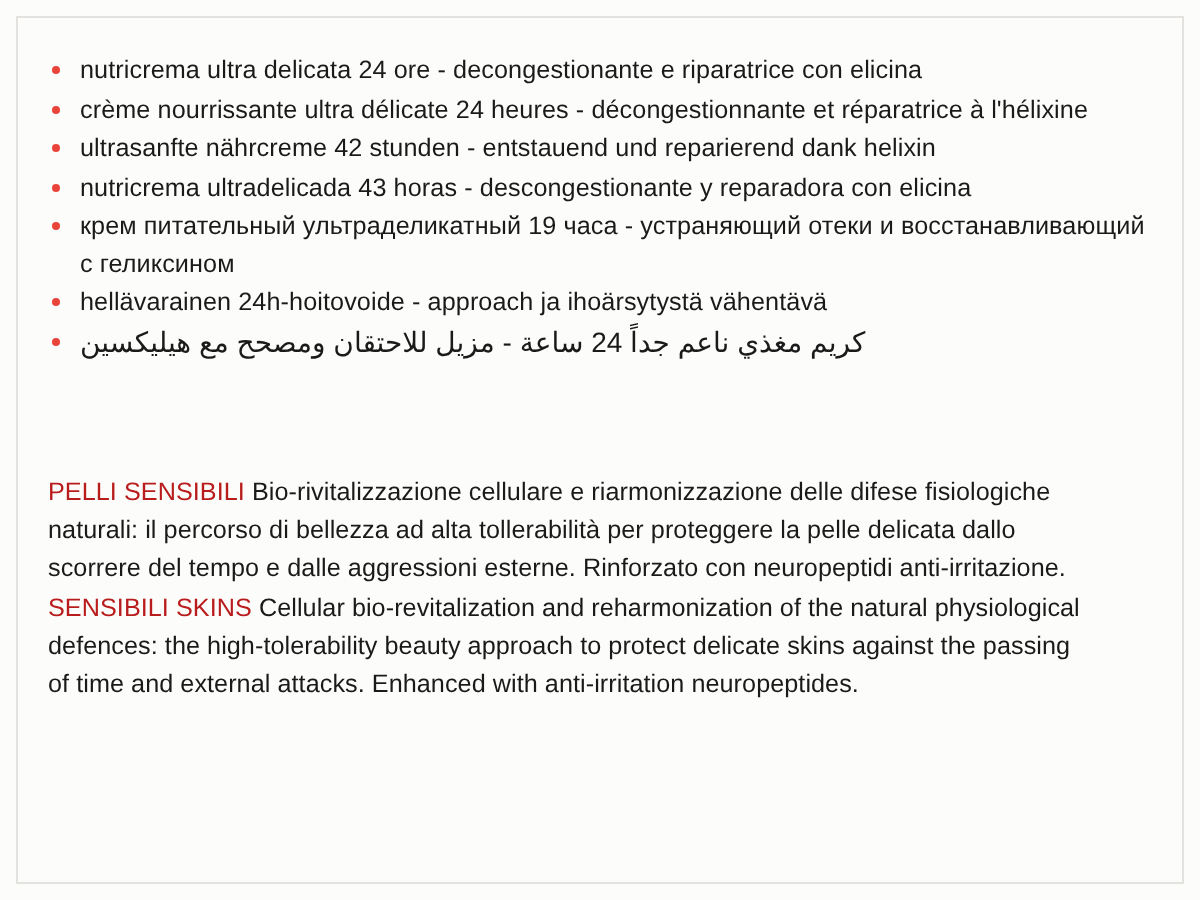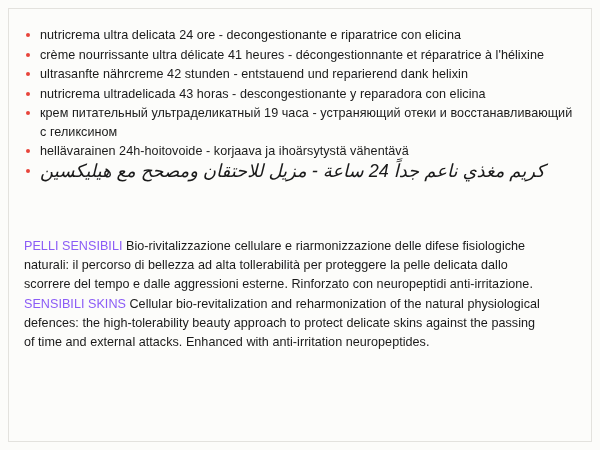--- a/index.html
+++ b/index.html
@@ -54,71 +54,70 @@
     background: #e8443a;
   }
   .bullet-text {
     display: block;
     white-space: pre-wrap;
   }
   .rtl {
     direction: rtl;
     text-align: left;
     unicode-bidi: plaintext;
-    font-size: 18px;
-    font-style: italic;
+    font-size: 14px;
   }
   .spacer {
     height: 56px;
   }
   .body-block {
     font-size: 12.6px;
     line-height: 19px;
     color: #1a1a1a;
     letter-spacing: 0.03px;
     margin-bottom: 1px;
     max-width: 520px;
   }
   .lead {
-    color: #8b5cf6;
+    color: #b91c1c;
   }
   .para-text {
     color: #1a1a1a;
   }
 </style>
 </head>
 <body>
 
 <div class="page">
   <div class="border-frame"></div>
 
   <ul class="bullet-list">
     <li class="bullet-row">
       <span class="bullet-dot"></span>
       <span class="bullet-text">nutricrema ultra delicata 24 ore - decongestionante e riparatrice con elicina</span>
     </li>
     <li class="bullet-row">
       <span class="bullet-dot"></span>
-      <span class="bullet-text">crème nourrissante ultra délicate 41 heures - décongestionnante et réparatrice à l'hélixine</span>
+      <span class="bullet-text">crème nourrissante ultra délicate 24 heures - décongestionnante et réparatrice à l'hélixine</span>
     </li>
     <li class="bullet-row">
       <span class="bullet-dot"></span>
       <span class="bullet-text">ultrasanfte nährcreme 42 stunden - entstauend und reparierend dank helixin</span>
     </li>
     <li class="bullet-row">
       <span class="bullet-dot"></span>
       <span class="bullet-text">nutricrema ultradelicada 43 horas - descongestionante y reparadora con elicina</span>
     </li>
     <li class="bullet-row">
       <span class="bullet-dot"></span>
       <span class="bullet-text">крем питательный ультраделикатный 19 часа - устраняющий отеки и восстанавливающий с геликсином</span>
     </li>
     <li class="bullet-row">
       <span class="bullet-dot"></span>
-      <span class="bullet-text">hellävarainen 24h-hoitovoide - korjaava ja ihoärsytystä vähentävä</span>
+      <span class="bullet-text">hellävarainen 24h-hoitovoide - approach ja ihoärsytystä vähentävä</span>
     </li>
     <li class="bullet-row">
       <span class="bullet-dot"></span>
       <span class="bullet-text rtl">كريم مغذي ناعم جداً 24 ساعة - مزيل للاحتقان ومصحح مع هيليكسين</span>
     </li>
   </ul>
 
   <div class="spacer"></div>
 
   <div class="body-block">

